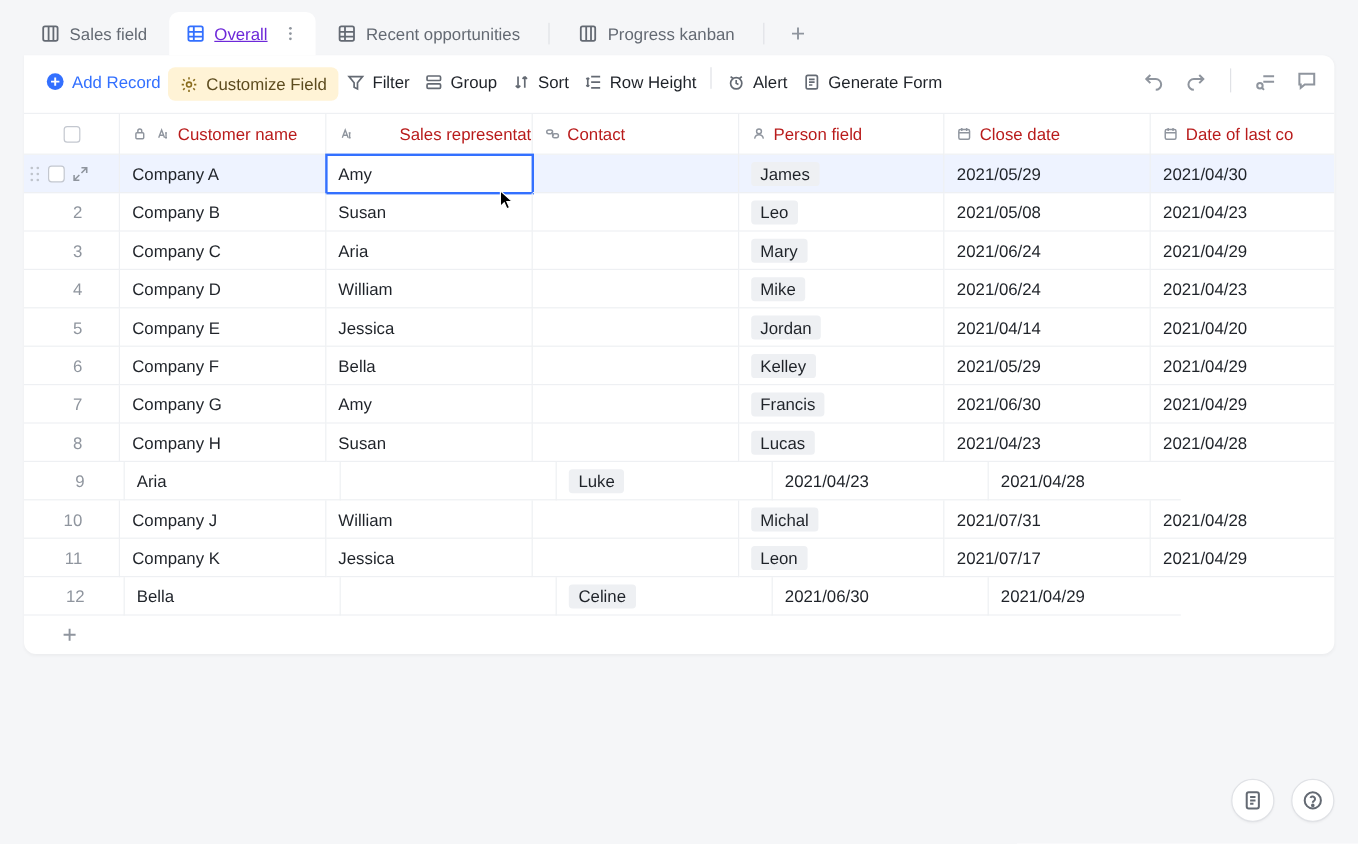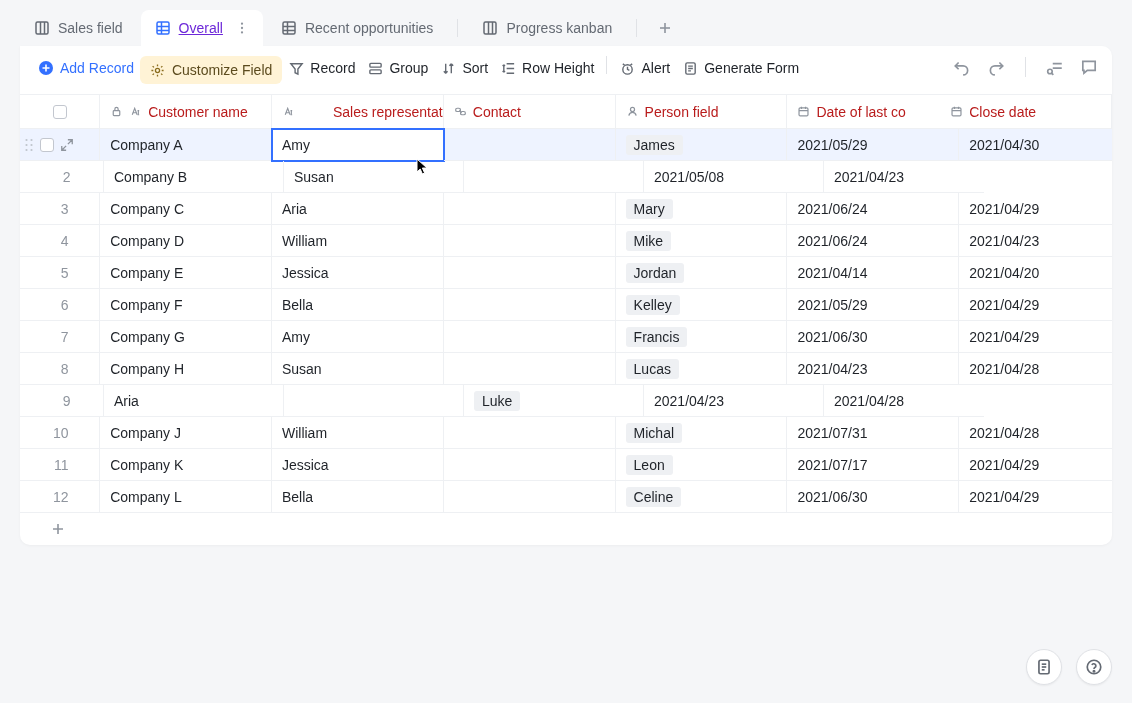--- a/index.html
+++ b/index.html
@@ -252,21 +252,21 @@
           </svg>
       </span>
       <span>Customize Field</span>
     </div>
     <div class="tool">
       <span class="icon">
         <svg width="15" height="15" viewBox="0 0 16 16" fill="none" stroke="currentColor" stroke-width="1.5">
             <path d="M2 3h12l-4.5 5.5V14l-3-1.5V8.5L2 3z"></path>
           </svg>
       </span>
-      <span>Record</span>
+      <span>Filter</span>
     </div>
     <div class="tool">
       <span class="icon">
         <svg width="15" height="15" viewBox="0 0 16 16" fill="none" stroke="currentColor" stroke-width="1.5">
             <rect x="2" y="2.5" width="12" height="4" rx="1"></rect>
             <rect x="2" y="9.5" width="12" height="4" rx="1"></rect>
           </svg>
       </span>
       <span>Group</span>
     </div>
@@ -387,42 +387,42 @@
       </div>
       <div class="gcell c-person">
         <span class="hicon">
           <svg width="13" height="13" viewBox="0 0 16 16" fill="none" stroke="currentColor" stroke-width="1.5">
               <circle cx="8" cy="5.5" r="2.5"></circle>
               <path d="M3.5 13c.5-2.5 2.5-4 4.5-4s4 1.5 4.5 4"></path>
             </svg>
         </span>
         <span>Person field</span>
       </div>
+      <div class="gcell c-close">
+        <span class="hicon">
+          <svg width="13" height="13" viewBox="0 0 16 16" fill="none" stroke="currentColor" stroke-width="1.5">
+              <rect x="2.5" y="3.5" width="11" height="10" rx="1.5"></rect>
+              <line x1="2.5" y1="7" x2="13.5" y2="7"></line>
+              <line x1="5.5" y1="2" x2="5.5" y2="5"></line>
+              <line x1="10.5" y1="2" x2="10.5" y2="5"></line>
+            </svg>
+        </span>
+        <span>Close date</span>
+      </div>
       <div class="gcell c-last" style="border-right:none;">
         <span class="hicon">
           <svg width="13" height="13" viewBox="0 0 16 16" fill="none" stroke="currentColor" stroke-width="1.5">
               <rect x="2.5" y="3.5" width="11" height="10" rx="1.5"></rect>
               <line x1="2.5" y1="7" x2="13.5" y2="7"></line>
               <line x1="5.5" y1="2" x2="5.5" y2="5"></line>
               <line x1="10.5" y1="2" x2="10.5" y2="5"></line>
             </svg>
         </span>
         <span>Date of last co</span>
       </div>
-      <div class="gcell c-close">
-        <span class="hicon">
-          <svg width="13" height="13" viewBox="0 0 16 16" fill="none" stroke="currentColor" stroke-width="1.5">
-              <rect x="2.5" y="3.5" width="11" height="10" rx="1.5"></rect>
-              <line x1="2.5" y1="7" x2="13.5" y2="7"></line>
-              <line x1="5.5" y1="2" x2="5.5" y2="5"></line>
-              <line x1="10.5" y1="2" x2="10.5" y2="5"></line>
-            </svg>
-        </span>
-        <span>Close date</span>
-      </div>
     </div>
 
     <div id="rows">
         <div class="grow selected">
     <div class="gcell c-idx">
       <span class="drag-handle">
         <svg width="10" height="14" viewBox="0 0 10 14" fill="currentColor">
                 <circle cx="2.5" cy="2" r="1.1"></circle>
                 <circle cx="7.5" cy="2" r="1.1"></circle>
                 <circle cx="2.5" cy="7" r="1.1"></circle>
@@ -447,20 +447,23 @@
     <div class="gcell c-close">2021/05/29</div>
     <div class="gcell c-last" style="border-right:none;">2021/04/30</div>
   </div>
         <div class="grow">
     <div class="gcell c-idx">
             <span class="row-idx-num">2</span>
           </div>
     <div class="gcell c-cust">Company B</div>
     <div class="gcell c-rep">Susan</div>
     <div class="gcell c-person"></div>
+    <div class="gcell c-contact">
+            <span class="tag">Leo</span>
+          </div>
     <div class="gcell c-close">2021/05/08</div>
     <div class="gcell c-last" style="border-right:none;">2021/04/23</div>
   </div>
         <div class="grow">
     <div class="gcell c-idx">
             <span class="row-idx-num">3</span>
           </div>
     <div class="gcell c-cust">Company C</div>
     <div class="gcell c-rep">Aria</div>
     <div class="gcell c-person"></div>
@@ -570,21 +573,20 @@
     <div class="gcell c-contact">
             <span class="tag">Leon</span>
           </div>
     <div class="gcell c-close">2021/07/17</div>
     <div class="gcell c-last" style="border-right:none;">2021/04/29</div>
   </div>
         <div class="grow">
     <div class="gcell c-idx">
             <span class="row-idx-num">12</span>
           </div>
-    <div class="gcell c-cust">Company L</div>
     <div class="gcell c-rep">Bella</div>
     <div class="gcell c-person"></div>
     <div class="gcell c-contact">
             <span class="tag">Celine</span>
           </div>
     <div class="gcell c-close">2021/06/30</div>
     <div class="gcell c-last" style="border-right:none;">2021/04/29</div>
   </div>
       </div>
 

